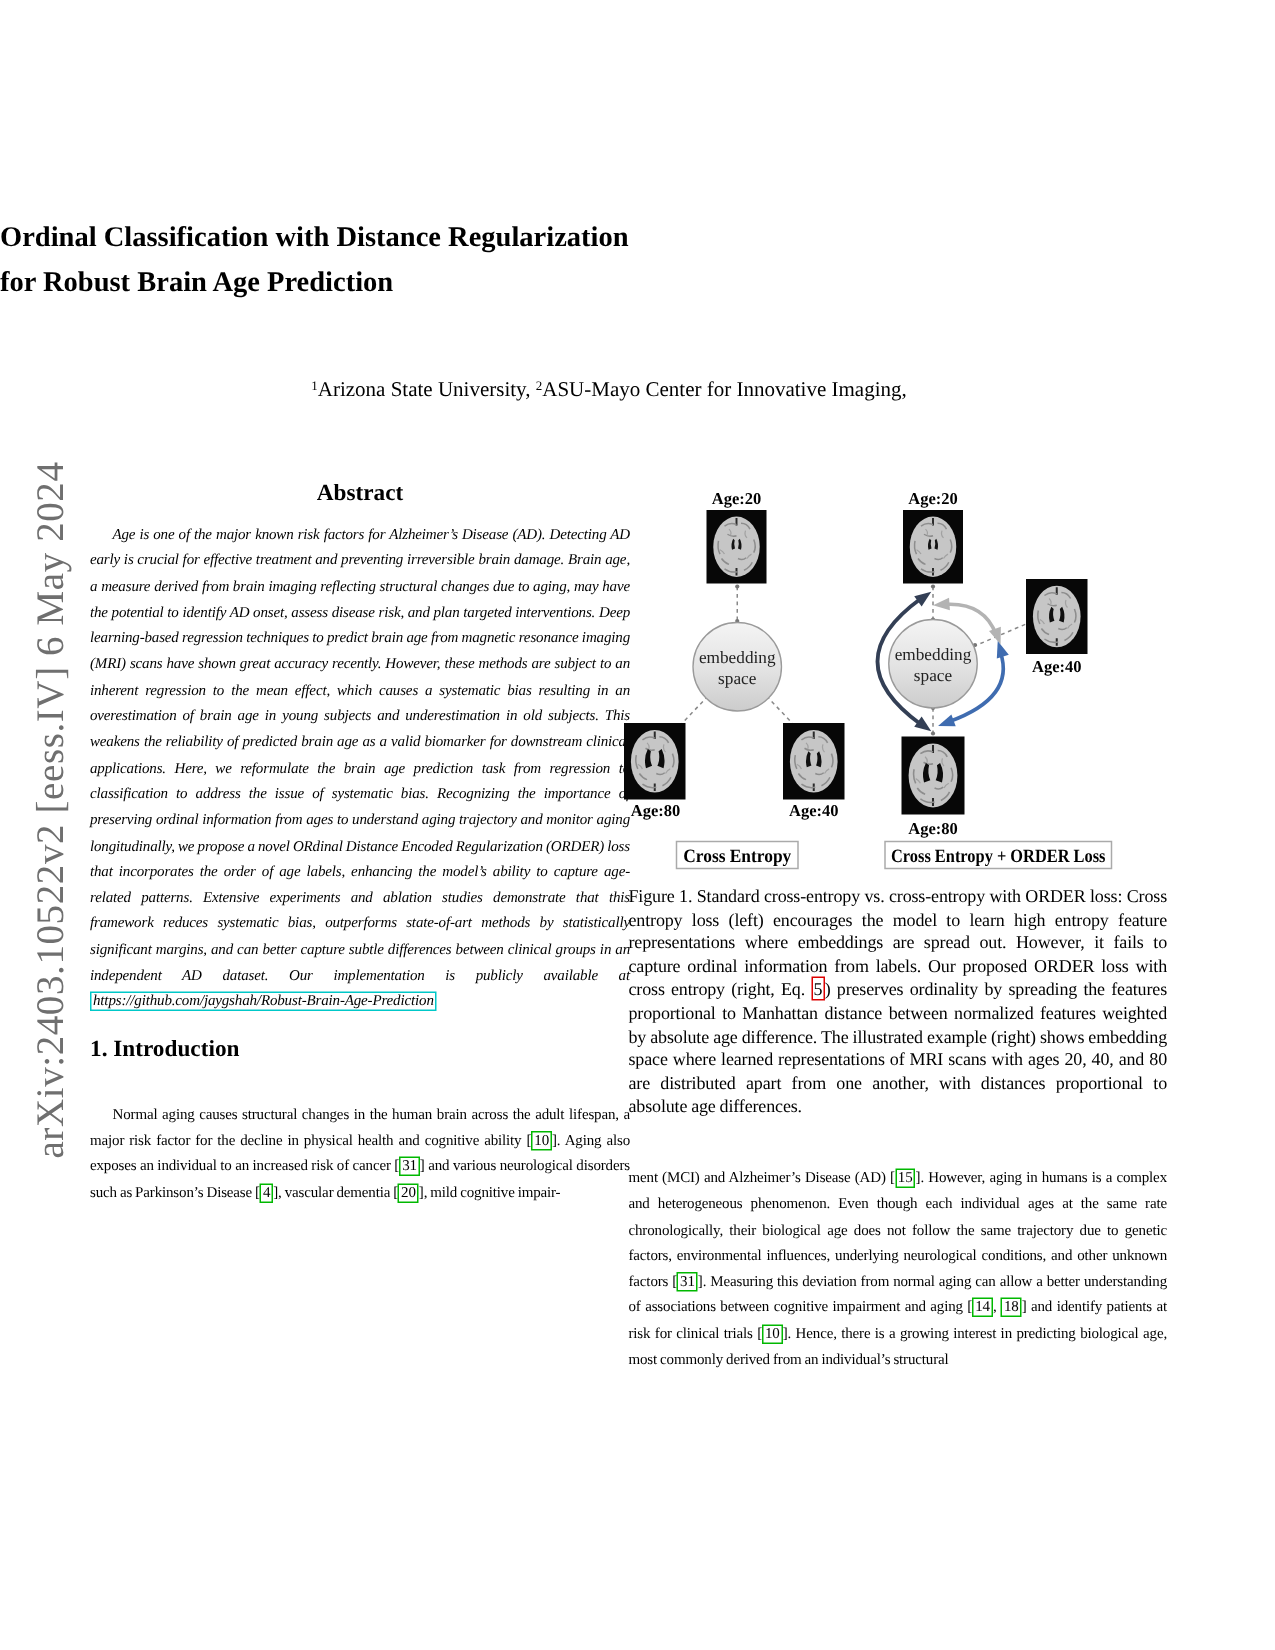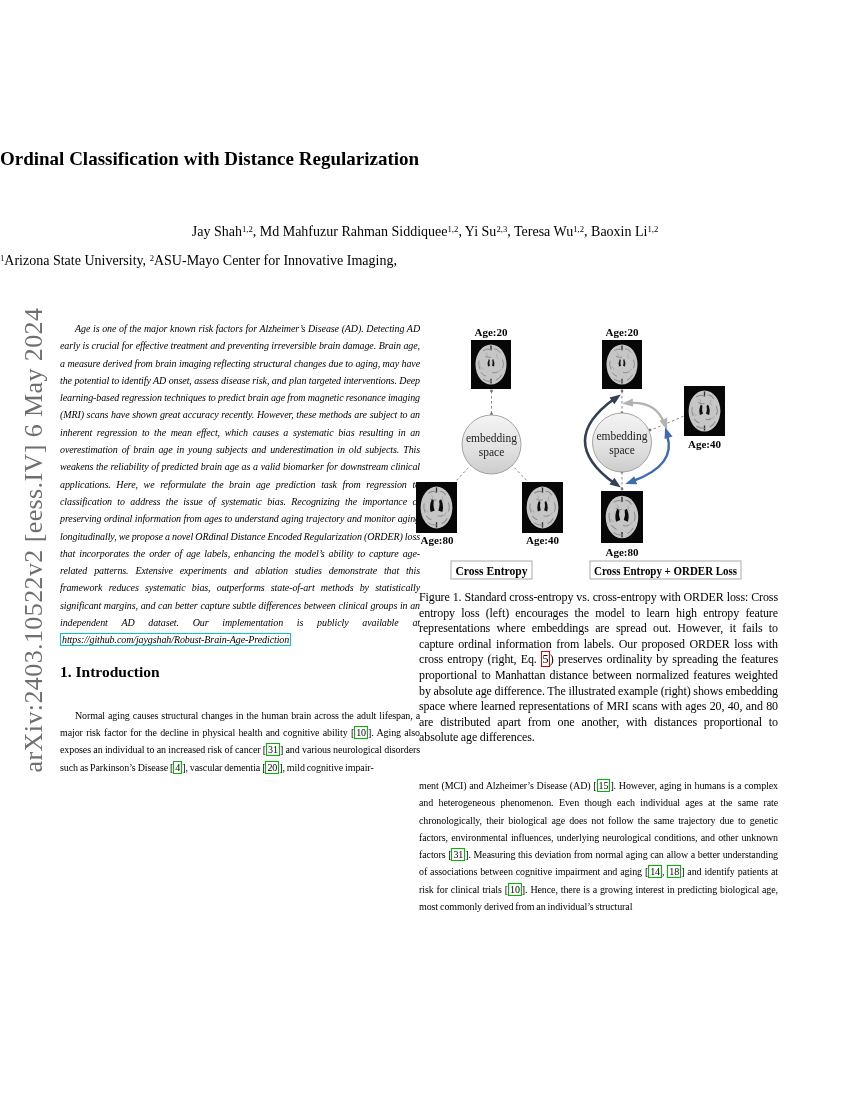--- a/index.html
+++ b/index.html
@@ -18,21 +18,21 @@
   .paper-title {
     position:absolute; top:144px; left:0; width:850px;
     text-align:left; font-size:19px; font-weight:bold; line-height:30px;
   }
   .authors-line {
     position:absolute; top:224px; left:0; width:850px;
     text-align:center; font-size:14px;
   }
   .affil-block {
     position:absolute; top:251px; left:0; width:812px;
-    font-size:14px; line-height:20px;
+    text-align:center; font-size:14px; line-height:20px;
   }
   
   .col-left  { position:absolute; left:60px;  top:320px; width:360px; }
   .col-right { position:absolute; left:419px; top:315px; width:359px; }
   .abstract-head {
     text-align:center; font-weight:bold; font-size:15.5px; margin:0 0 10px 0;
   }
   .section-head {
     font-weight:bold; font-size:15.5px; margin:14px 0 26px 0;
   }
@@ -60,29 +60,30 @@
 </style>
 </head>
 <body>
 
 <div class="page">
 
   <div class="arxiv-banner">arXiv:2403.10522v2  [eess.IV]  6 May 2024</div>
 
   <div class="paper-title">
     <div>Ordinal Classification with Distance Regularization</div>
-  </div>
-
-  <div class="authors-line"><span>Jay Shah</span><span class="seg-sup">1,2</span><span>, Md Mahfuzur Rahman Siddiquee</span><span class="seg-sup">1,2</span><span>, Yi Su</span><span class="seg-sup">2,3</span><span>, Teresa Wu</span><span class="seg-sup">1,2</span><span>, Baoxin Li</span><span class="seg-sup">1,2</span></div>
+    <div>for Robust Brain Age Prediction</div>
+  </div>
+
 
   <div class="affil-block">
     <div><span class="seg-sup">1</span><span>Arizona State University, </span><span class="seg-sup">2</span><span>ASU-Mayo Center for Innovative Imaging,</span></div>
   </div>
 
   <div class="col-left">
+    <div class="abstract-head">Abstract</div>
     <p class="flow abstract-text indent"><span>Age is one of the major known risk factors for Alzheimer’s Disease (AD). Detecting AD early is crucial for effective treatment and preventing irreversible brain damage. Brain age, a measure derived from brain imaging reflecting structural changes due to aging, may have the potential to identify AD onset, assess disease risk, and plan targeted interventions. Deep learning-based regression techniques to predict brain age from magnetic resonance imaging (MRI) scans have shown great accuracy recently. However, these methods are subject to an inherent regression to the mean effect, which causes a systematic bias resulting in an overestimation of brain age in young subjects and underestimation in old subjects. This weakens the reliability of predicted brain age as a valid biomarker for downstream clinical applications. Here, we reformulate the brain age prediction task from regression to classification to address the issue of systematic bias. Recognizing the importance of preserving ordinal information from ages to understand aging trajectory and monitor aging longitudinally, we propose a novel ORdinal Distance Encoded Regularization (ORDER) loss that incorporates the order of age labels, enhancing the model’s ability to capture age-related patterns. Extensive experiments and ablation studies demonstrate that this framework reduces systematic bias, outperforms state-of-art methods by statistically significant margins, and can better capture subtle differences between clinical groups in an independent AD dataset. Our implementation is publicly available at </span><span class="seg-link">https://github.com/jaygshah/Robust-Brain-Age-Prediction</span></p>
     <h2 class="section-head">1. Introduction</h2>
     <p class="flow indent"><span>Normal aging causes structural changes in the human brain across the adult lifespan, a major risk factor for the decline in physical health and cognitive ability [</span><span class="seg-cite">10</span><span>]. Aging also exposes an individual to an increased risk of cancer [</span><span class="seg-cite">31</span><span>] and various neurological disorders such as Parkinson’s Disease [</span><span class="seg-cite">4</span><span>], vascular dementia [</span><span class="seg-cite">20</span><span>], mild cognitive impair-</span></p>
   </div>
 
   <div class="col-right">
 
     <svg class="fig-svg" width="365" height="265" viewBox="0 0 365 265" xmlns="http://www.w3.org/2000/svg">
       <defs>
         <linearGradient id="circGrad" x1="0" y1="0" x2="0" y2="1">

